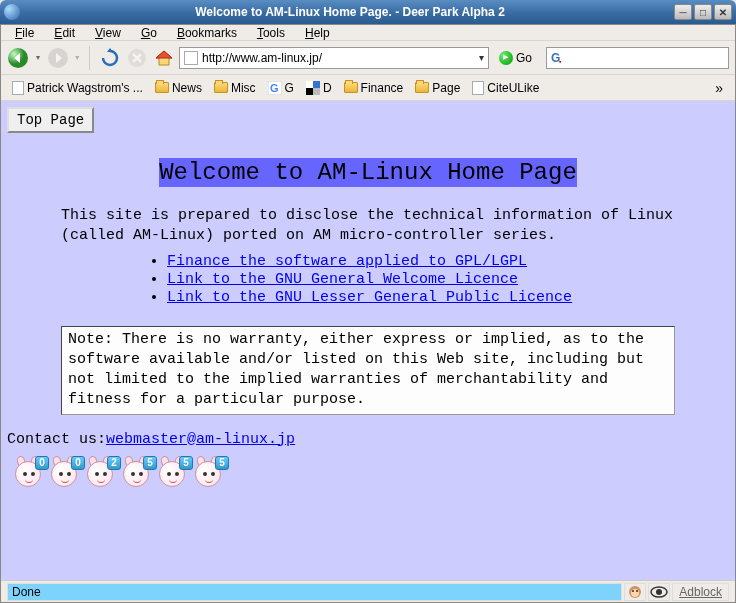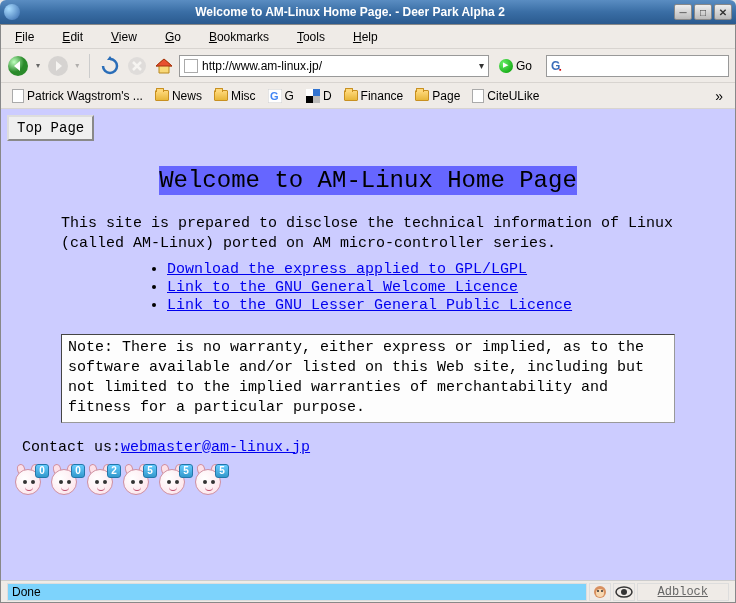--- a/index.html
+++ b/index.html
@@ -6,21 +6,21 @@
 body { font-family: "Bitstream Vera Sans", sans-serif; font-size: 12px; background: #e8e8e8; width: 736px; height: 603px; overflow: hidden; }
 
 .titlebar { height: 24px; background: linear-gradient(to bottom, #5a8dc2 0%, #3a6ea5 50%, #2a5a8f 100%); display: flex; align-items: center; color: #fff; font-weight: bold; padding: 0 4px; border-radius: 6px 6px 0 0; }
 .titlebar .app-icon { width: 16px; height: 16px; background: radial-gradient(circle at 30% 30%, #aaddff, #3366aa); border-radius: 50%; margin-right: 6px; }
 .titlebar .title-text { flex: 1; text-align: center; font-size: 12px; }
 .titlebar .winbtns { display: flex; gap: 2px; }
 .titlebar .winbtn { width: 18px; height: 16px; background: linear-gradient(to bottom, #eee, #bbb); border: 1px solid #888; border-radius: 2px; display: flex; align-items: center; justify-content: center; font-size: 10px; color: #333; cursor: pointer; }
 
 .window-body { border: 1px solid #888; background: #efebe7; height: 579px; display: flex; flex-direction: column; }
 
-.menubar { height: 24px; display: flex; align-items: center; padding: 0 6px; gap: 12px; border-bottom: 1px solid #d8d4d0; }
+.menubar { height: 16px; display: flex; align-items: center; padding: 0 6px; gap: 4px; border-bottom: 1px solid #d8d4d0; }
 .menubar .menu-item { padding: 2px 8px; cursor: pointer; }
 .menubar .menu-item .u { text-decoration: underline; }
 
 .toolbar { height: 34px; display: flex; align-items: center; padding: 0 6px; gap: 4px; border-bottom: 1px solid #d8d4d0; }
 .nav-btn { width: 28px; height: 28px; display: flex; align-items: center; justify-content: center; border-radius: 3px; cursor: pointer; }
 .nav-dd { width: 10px; display:flex; align-items:center; justify-content:center; font-size:8px; color:#666; }
 .sep { width: 1px; height: 24px; background: #ccc; margin: 0 4px; }
 .urlbox { flex: 0 0 310px; height: 22px; border: 1px solid #999; background: #fff; display: flex; align-items: center; padding: 0 4px; gap: 4px; }
 .urlbox input { border: none; outline: none; flex: 1; font-size: 12px; background: transparent; }
 .urlbox .page-icon { width: 14px; height: 14px; border: 1px solid #aaa; background: #fff; }
@@ -41,36 +41,36 @@
 
 .content { flex: 1; background: #ccccff; overflow: auto; padding: 6px; font-family: "Courier New", monospace; font-size: 15px; color: #000; }
 .top-page-btn { display: inline-block; background: #efefef; border: 2px outset #ddd; padding: 3px 8px; font-family: "Courier New", monospace; font-size: 14px; cursor: pointer; }
 .page-heading { text-align: center; margin: 26px 0 20px; }
 .page-heading span { background: #6666ff; color: #000000; font-size: 24px; font-family: "Courier New", monospace; padding: 1px 0; }
 .intro { margin: 0 50px 6px 54px; line-height: 1.35; }
 .link-list { margin-left: 160px; margin-bottom: 20px; }
 .link-list li { list-style: disc; margin-bottom: 1px; }
 .link-list a { color: #0000ee; text-decoration: underline; }
 .note-box { margin: 6px 54px 16px 54px; border: 1px inset #999; background: #fdfdfd; padding: 3px 6px; line-height: 1.35; }
-.contact { margin: 8px 0 10px 15px; }
+.contact { margin: 8px 0 10px 0; }
 .contact a { color: #0000ee; text-decoration: underline; }
 .counter { display: flex; gap: 4px; margin: 10px 0 0 8px; }
 .counter .digit { width: 32px; height: 32px; position: relative; }
 .counter .face { width: 26px; height: 26px; border-radius: 50%; background: radial-gradient(circle at 35% 35%, #fff, #fce0e8); border: 1px solid #d090a0; position: absolute; left: 0; top: 3px; }
 .counter .face:before { content: ""; position: absolute; width: 4px; height: 4px; background: #333; border-radius: 50%; left: 7px; top: 10px; box-shadow: 8px 0 0 #333; }
 .counter .face:after { content: ""; position: absolute; width: 8px; height: 4px; border-bottom: 1.5px solid #c05070; border-radius: 0 0 6px 6px; left: 9px; top: 16px; }
 .counter .ear { position: absolute; width: 8px; height: 10px; background: #fce0e8; border: 1px solid #d090a0; border-radius: 60% 60% 40% 40%; top: -2px; }
 .counter .ear.l { left: 2px; transform: rotate(-15deg); }
 .counter .ear.r { left: 16px; transform: rotate(15deg); }
 .counter .num { position: absolute; right: -2px; top: -2px; width: 14px; height: 14px; background: linear-gradient(to bottom, #6cf, #39c); border: 1px solid #2277aa; border-radius: 3px; color: #fff; font-size: 10px; font-weight: bold; display: flex; align-items: center; justify-content: center; font-family: sans-serif; }
 
 .statusbar { height: 22px; border-top: 1px solid #ccc; background: #efebe7; display: flex; align-items: center; padding: 0 6px; font-size: 12px; }
 .statusbar .status-text { flex: 1; padding: 0 4px; border: 1px solid #ddd; height: 18px; display: flex; align-items: center; background: #7dd3fc; }
 .statusbar .status-icon { width: 22px; height: 18px; border: 1px solid #ddd; margin-left: 2px; display: flex; align-items: center; justify-content: center; }
-.statusbar .adblock { border: 1px solid #ddd; height: 18px; padding: 0 20px; margin-left: 2px; display: flex; align-items: center; color: #666; text-decoration: underline; cursor: pointer; font-family: Liberation Mono, monospace; }
+.statusbar .adblock { border: 1px solid #ddd; height: 18px; padding: 0 6px; margin-left: 2px; display: flex; align-items: center; color: #666; text-decoration: underline; cursor: pointer; }
 
 svg { display: block; }
 </style>
 </head>
 <body>
 
 <div class="titlebar">
   <div class="app-icon"></div>
   <div class="title-text">Welcome to AM-Linux Home Page. - Deer Park Alpha 2</div>
   <div class="winbtns">
@@ -194,21 +194,21 @@
         <span>CiteULike</span>
       </div>
     <div class="bm-overflow">»</div>
   </div>
 
   <div class="content">
     <button class="top-page-btn">Top Page</button>
     <div class="page-heading"><span>Welcome to AM-Linux Home Page</span></div>
     <div class="intro">This site is prepared to disclose the technical information of Linux (called AM-Linux) ported on AM micro-controller series.</div>
     <ul class="link-list">
-      <li><a href="#">Download the express applied to GPL/LGPL</a></li>
+      <li><a href="#">Finance the software applied to GPL/LGPL</a></li>
       <li><a href="#">Link to the GNU General Welcome Licence</a></li>
       <li><a href="#">Link to the GNU Lesser General Public Licence</a></li>
     </ul>
     <div class="note-box">Note: There is no warranty, either express or implied, as to the software available and/or listed on this Web site, including but not limited to the implied warranties of merchantability and fitness for a particular purpose.</div>
     <div class="contact">
       <span>Contact us:</span><a href="#">webmaster@am-linux.jp</a>
     </div>
     <div class="counter">
       <div class="digit">
           <div class="ear l"></div>

